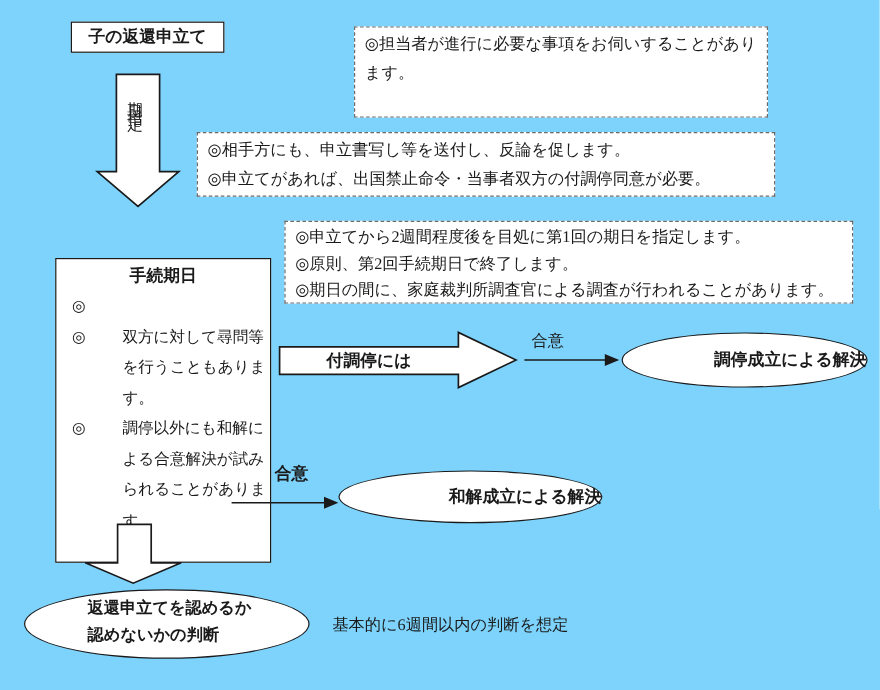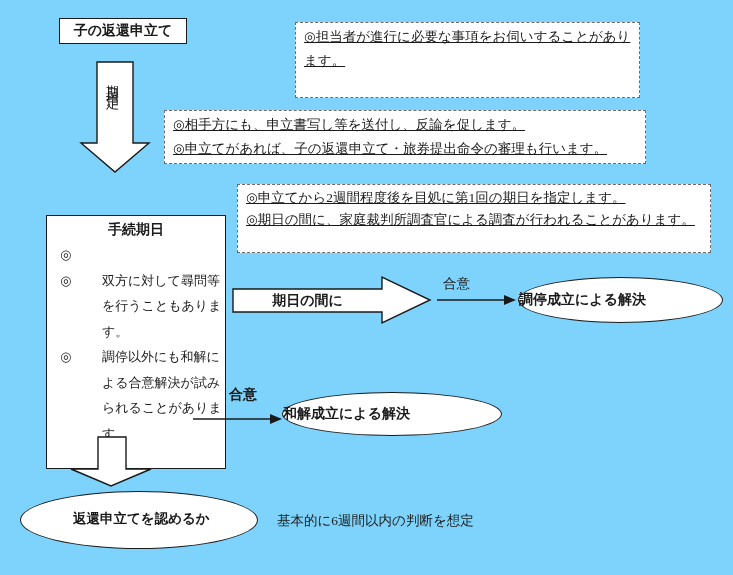--- a/index.html
+++ b/index.html
@@ -10,29 +10,28 @@
   }
   .abs{position:absolute;box-sizing:border-box;}
   
   .solid-box{border:1.4px solid #1a1a1a;background:#fff;}
   
   .dashed-box{
     border:1px dashed #6b6b6b;background:#fff;
     font-size:13.5px;line-height:24px;padding:2px 8px;
     font-family:"Liberation Serif","DejaVu Serif",serif;
     white-space:nowrap;
-    text-decoration:underline;
   }
   .dashed-box .note-line{white-space:nowrap;}
   
   .gothic{font-family:"Liberation Sans","DejaVu Sans",sans-serif;font-weight:bold;}
   
   .ellipse{
     border:1.4px solid #1a1a1a;border-radius:50%;background:#fff;
-    display:flex;align-items:center;justify-content:flex-start;
+    display:flex;align-items:center;justify-content:flex-end;
     font-size:14px;
   }
   
   .petition{
     display:flex;align-items:center;justify-content:center;
     font-size:14px;
   }
   
   .procedure{padding-top:5px;}
   .procedure-title{text-align:center;font-size:14px;margin-bottom:3px;}
@@ -56,75 +55,77 @@
     <span>子の返還申立て</span>
   </div>
 
   <div class="abs dashed-box" style="left:295px;top:22px;width:345px;height:76px;">
     <div class="note-line">◎担当者が進行に必要な事項をお伺いすることがあり</div>
     <div class="note-line">ます。</div>
   </div>
 
   <div class="abs dashed-box" style="left:164px;top:110px;width:482px;height:54px;">
     <div class="note-line">◎相手方にも、申立書写し等を送付し、反論を促します。</div>
-    <div class="note-line">◎申立てがあれば、子の返還申立て・旅券提出命令の審理も行います。</div>
+    <div class="note-line">◎申立てがあれば、出国禁止命令・当事者双方の付調停同意が必要。</div>
   </div>
 
   <div class="abs solid-box procedure" style="left:46px;top:183px;width:180px;height:254px;margin-top:32px;">
     <div class="procedure-title gothic">手続期日</div>
     <div class="proc-item">
       <span class="proc-marker">◎</span>
     </div>
     <div class="proc-item">
       <span class="proc-marker">◎</span>
       <span class="proc-text">双方に対して尋問等を行うこともあります。</span>
     </div>
     <div class="proc-item">
       <span class="proc-marker">◎</span>
       <span class="proc-text">調停以外にも和解による合意解決が試みられることがあります。</span>
     </div>
   </div>
 
   <div class="abs dashed-box" style="left:237px;top:184px;width:474px;height:69px;line-height:22px;">
     <div class="note-line">◎申立てから2週間程度後を目処に第1回の期日を指定します。</div>
+    <div class="note-line">◎原則、第2回手続期日で終了します。</div>
     <div class="note-line">◎期日の間に、家庭裁判所調査官による調査が行われることがあります。</div>
   </div>
 
   <div class="abs ellipse gothic" style="left:518px;top:277px;width:205px;height:46px;">
     <span>調停成立による解決</span>
   </div>
 
   <div class="abs ellipse gothic" style="left:282px;top:392px;width:220px;height:44px;">
     <span>和解成立による解決</span>
   </div>
 
   <div class="abs ellipse gothic" style="left:20px;top:491px;width:238px;height:58px;justify-content:flex-start;padding-left:52px;font-family:Liberation Mono, monospace;">
     <div style="line-height:22px;font-size:13.5px;">
       <div>返還申立てを認めるか</div>
+      <div>認めないかの判断</div>
     </div>
   </div>
 
   <svg width="733" height="575" viewBox="0 0 733 575">
 
     <polygon points="97,62 133,62 133,143 149,143 115,172 81,143 97,143" fill="#ffffff" stroke="#1a1a1a" stroke-width="1.4"></polygon>
 
     <polygon points="233,289 382,289 382,277 430,300 382,323 382,312 233,312" fill="#ffffff" stroke="#1a1a1a" stroke-width="1.4"></polygon>
 
     <line x1="437" y1="300" x2="505" y2="300" stroke="#1a1a1a" stroke-width="1.3"></line>
     <polygon points="516,300 504,295 504,305" fill="#1a1a1a"></polygon>
 
     <line x1="193" y1="419" x2="271" y2="419" stroke="#1a1a1a" stroke-width="1.3"></line>
     <polygon points="282,419 270,414 270,424" fill="#1a1a1a"></polygon>
 
     <polygon points="98,437 126,437 126,469 151,469 111,486 71,469 98,469" fill="#ffffff" stroke="#1a1a1a" stroke-width="1.4"></polygon>
   </svg>
 
   <div class="abs v-text" style="left:106px;top:74px;">期日指定</div>
 
-  <div class="abs gothic label" style="left:233px;top:289px;width:149px;height:23px;display:flex;align-items:center;justify-content:center;font-size:14px;">期日の間に</div>
+  <div class="abs gothic label" style="left:233px;top:289px;width:149px;height:23px;display:flex;align-items:center;justify-content:center;font-size:14px;">付調停には</div>
 
   <div class="abs label" style="left:443px;top:275px;font-size:13.5px;">合意</div>
 
   <div class="abs gothic label" style="left:229px;top:386px;font-size:14px;">合意</div>
 
 
 
   <div class="abs label" style="left:277px;top:512px;font-size:13.5px;">基本的に6週間以内の判断を想定</div>
 
 </div>

